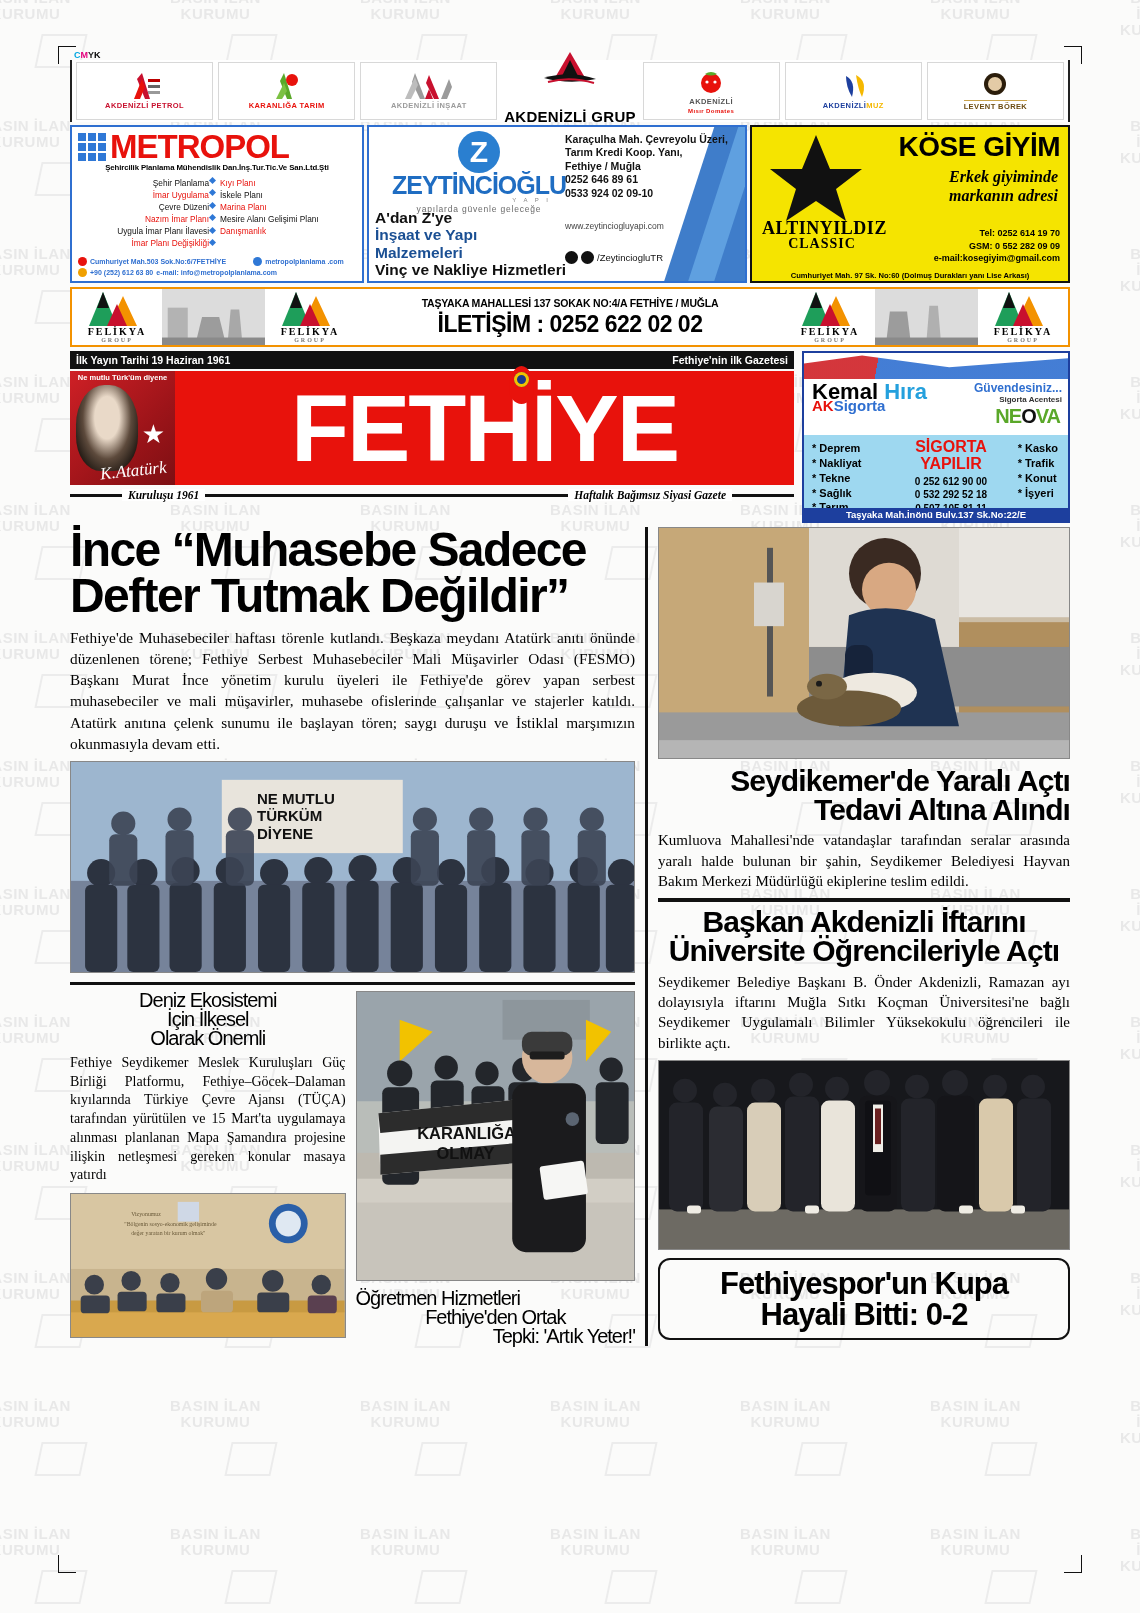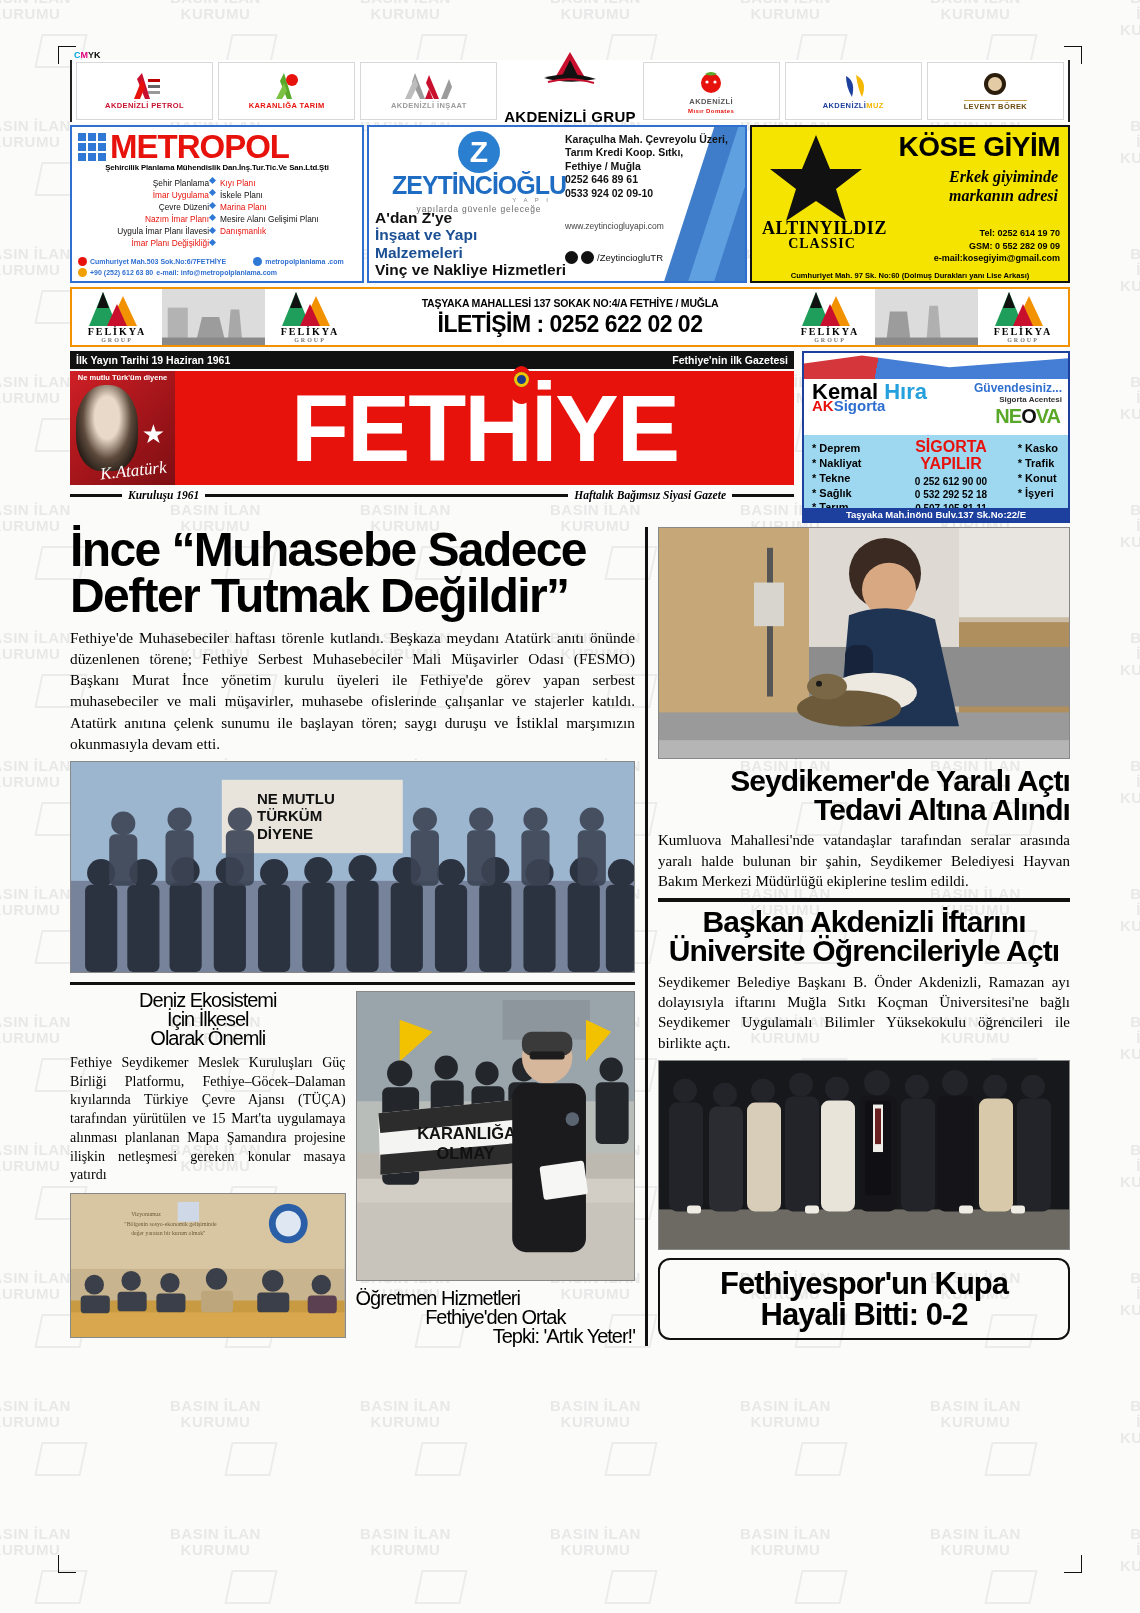--- a/index.html
+++ b/index.html
@@ -773,21 +773,21 @@
           <div class="z-slogan">yapılarda güvenle geleceğe</div>
         </div>
         <div class="z-lines">
           <div class="w">A'dan Z'ye</div>
           <div>İnşaat ve Yapı</div>
           <div>Malzemeleri</div>
           <div class="w">Vinç ve Nakliye Hizmetleri</div>
         </div>
         <div class="z-addr">
           <div>Karaçulha Mah. Çevreyolu Üzeri,</div>
-          <div>Tarım Kredi Koop. Sıtkı,</div>
+          <div>Tarım Kredi Koop. Yanı,</div>
           <div>Fethiye / Muğla</div>
           <div>0252 646 89 61</div>
           <div>0533 924 02 09-10</div>
         </div>
         <div class="z-web">www.zeytinciogluyapi.com</div>
         <div class="z-soc">
           <span class="soc-c"></span>
           <span class="soc-c"></span>
           <span>/ZeytinciogluTR</span>
         </div>

